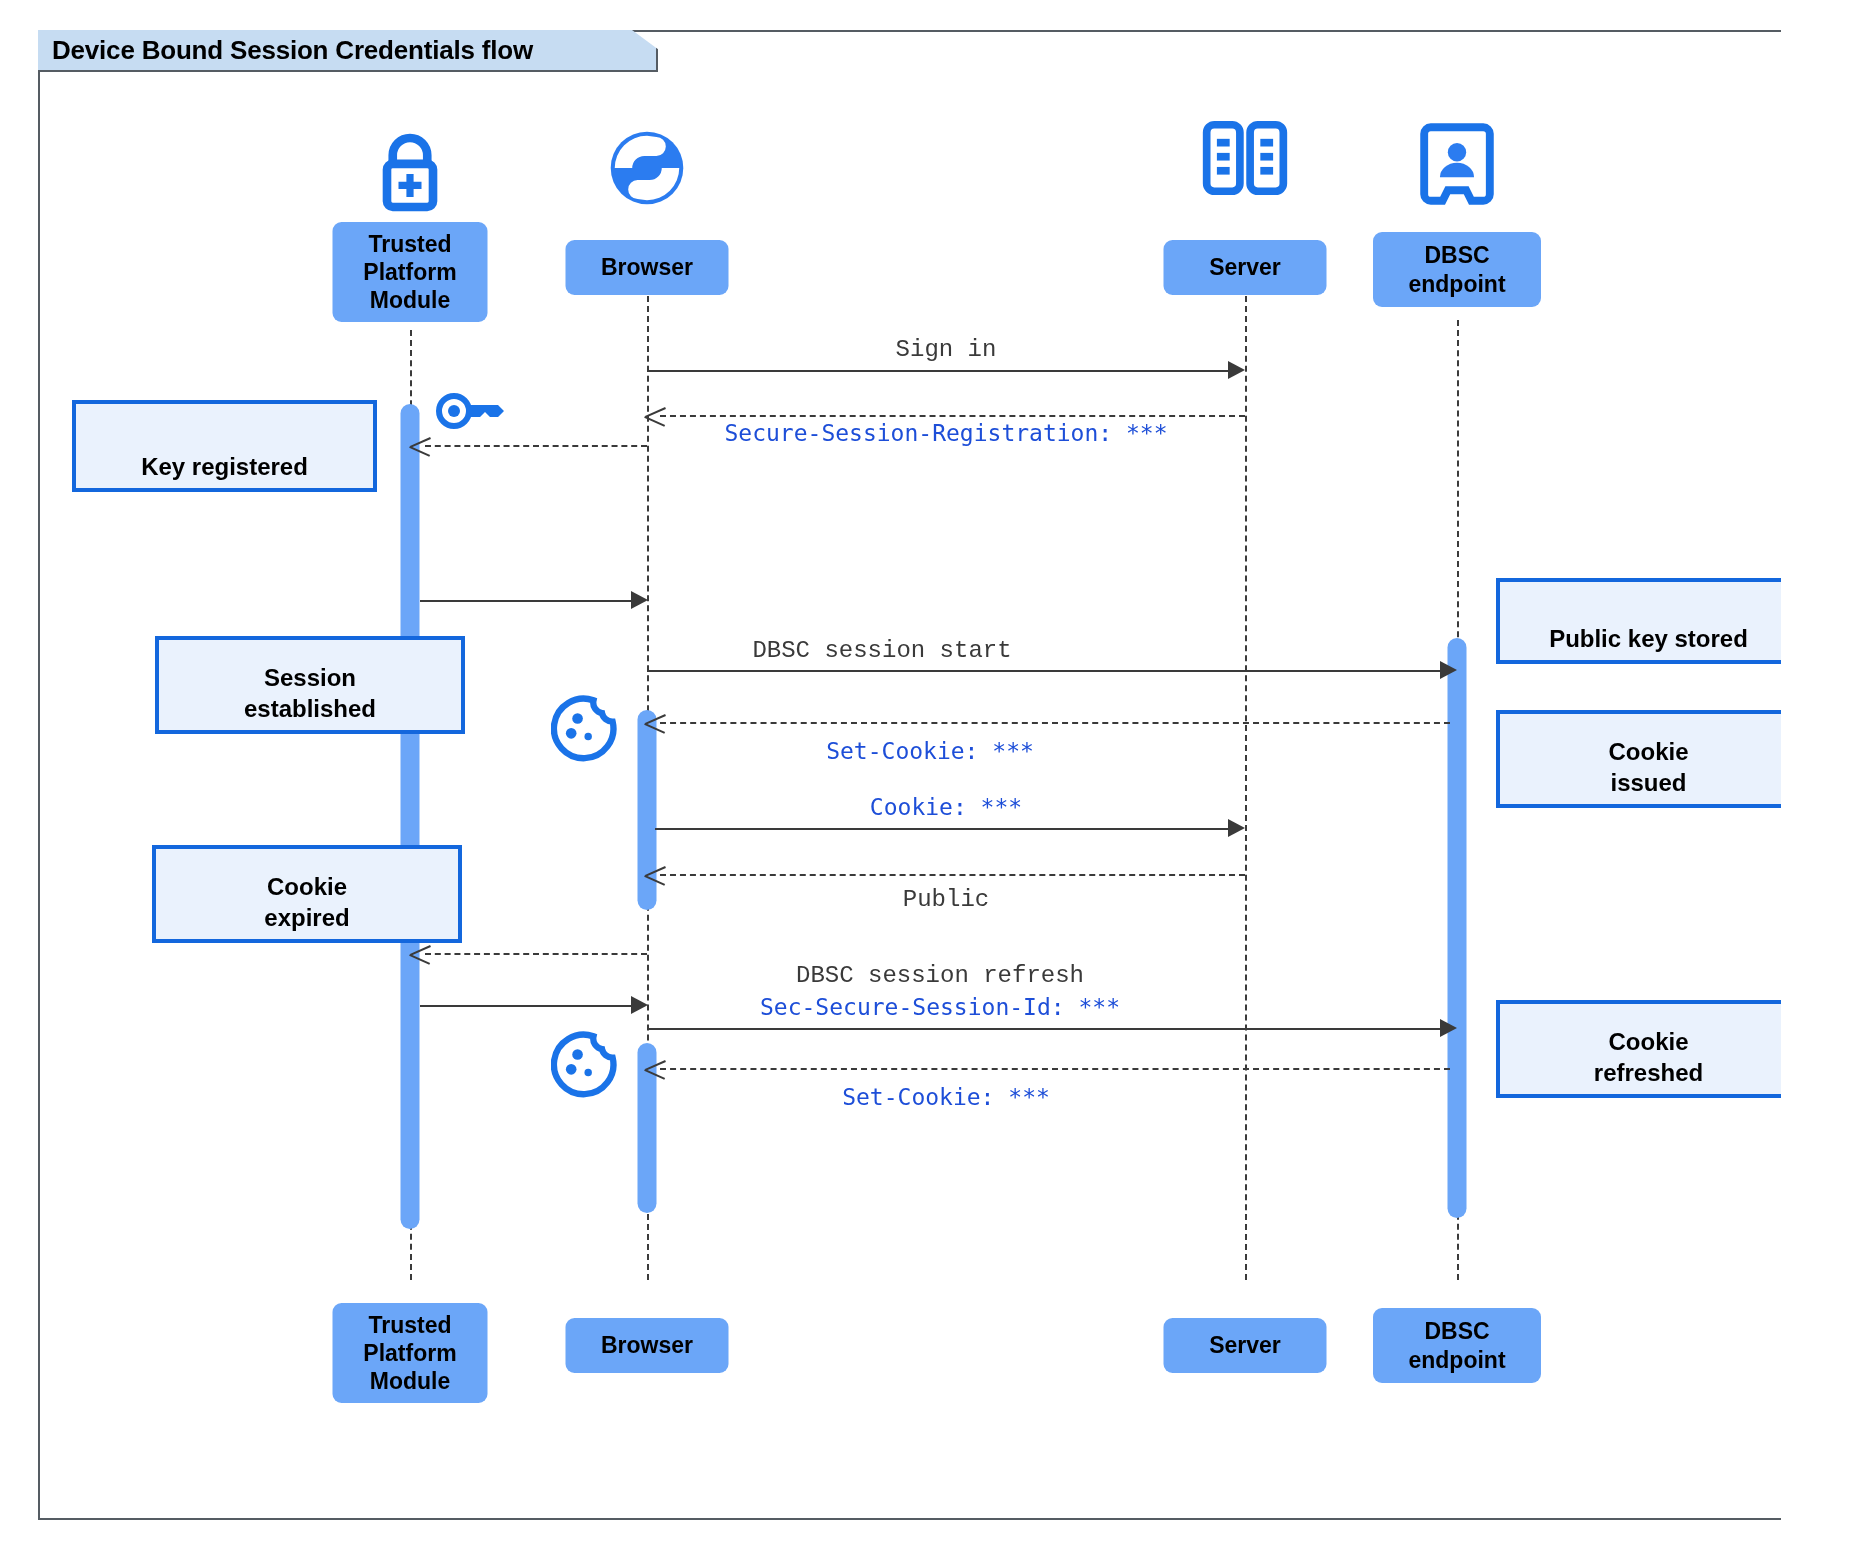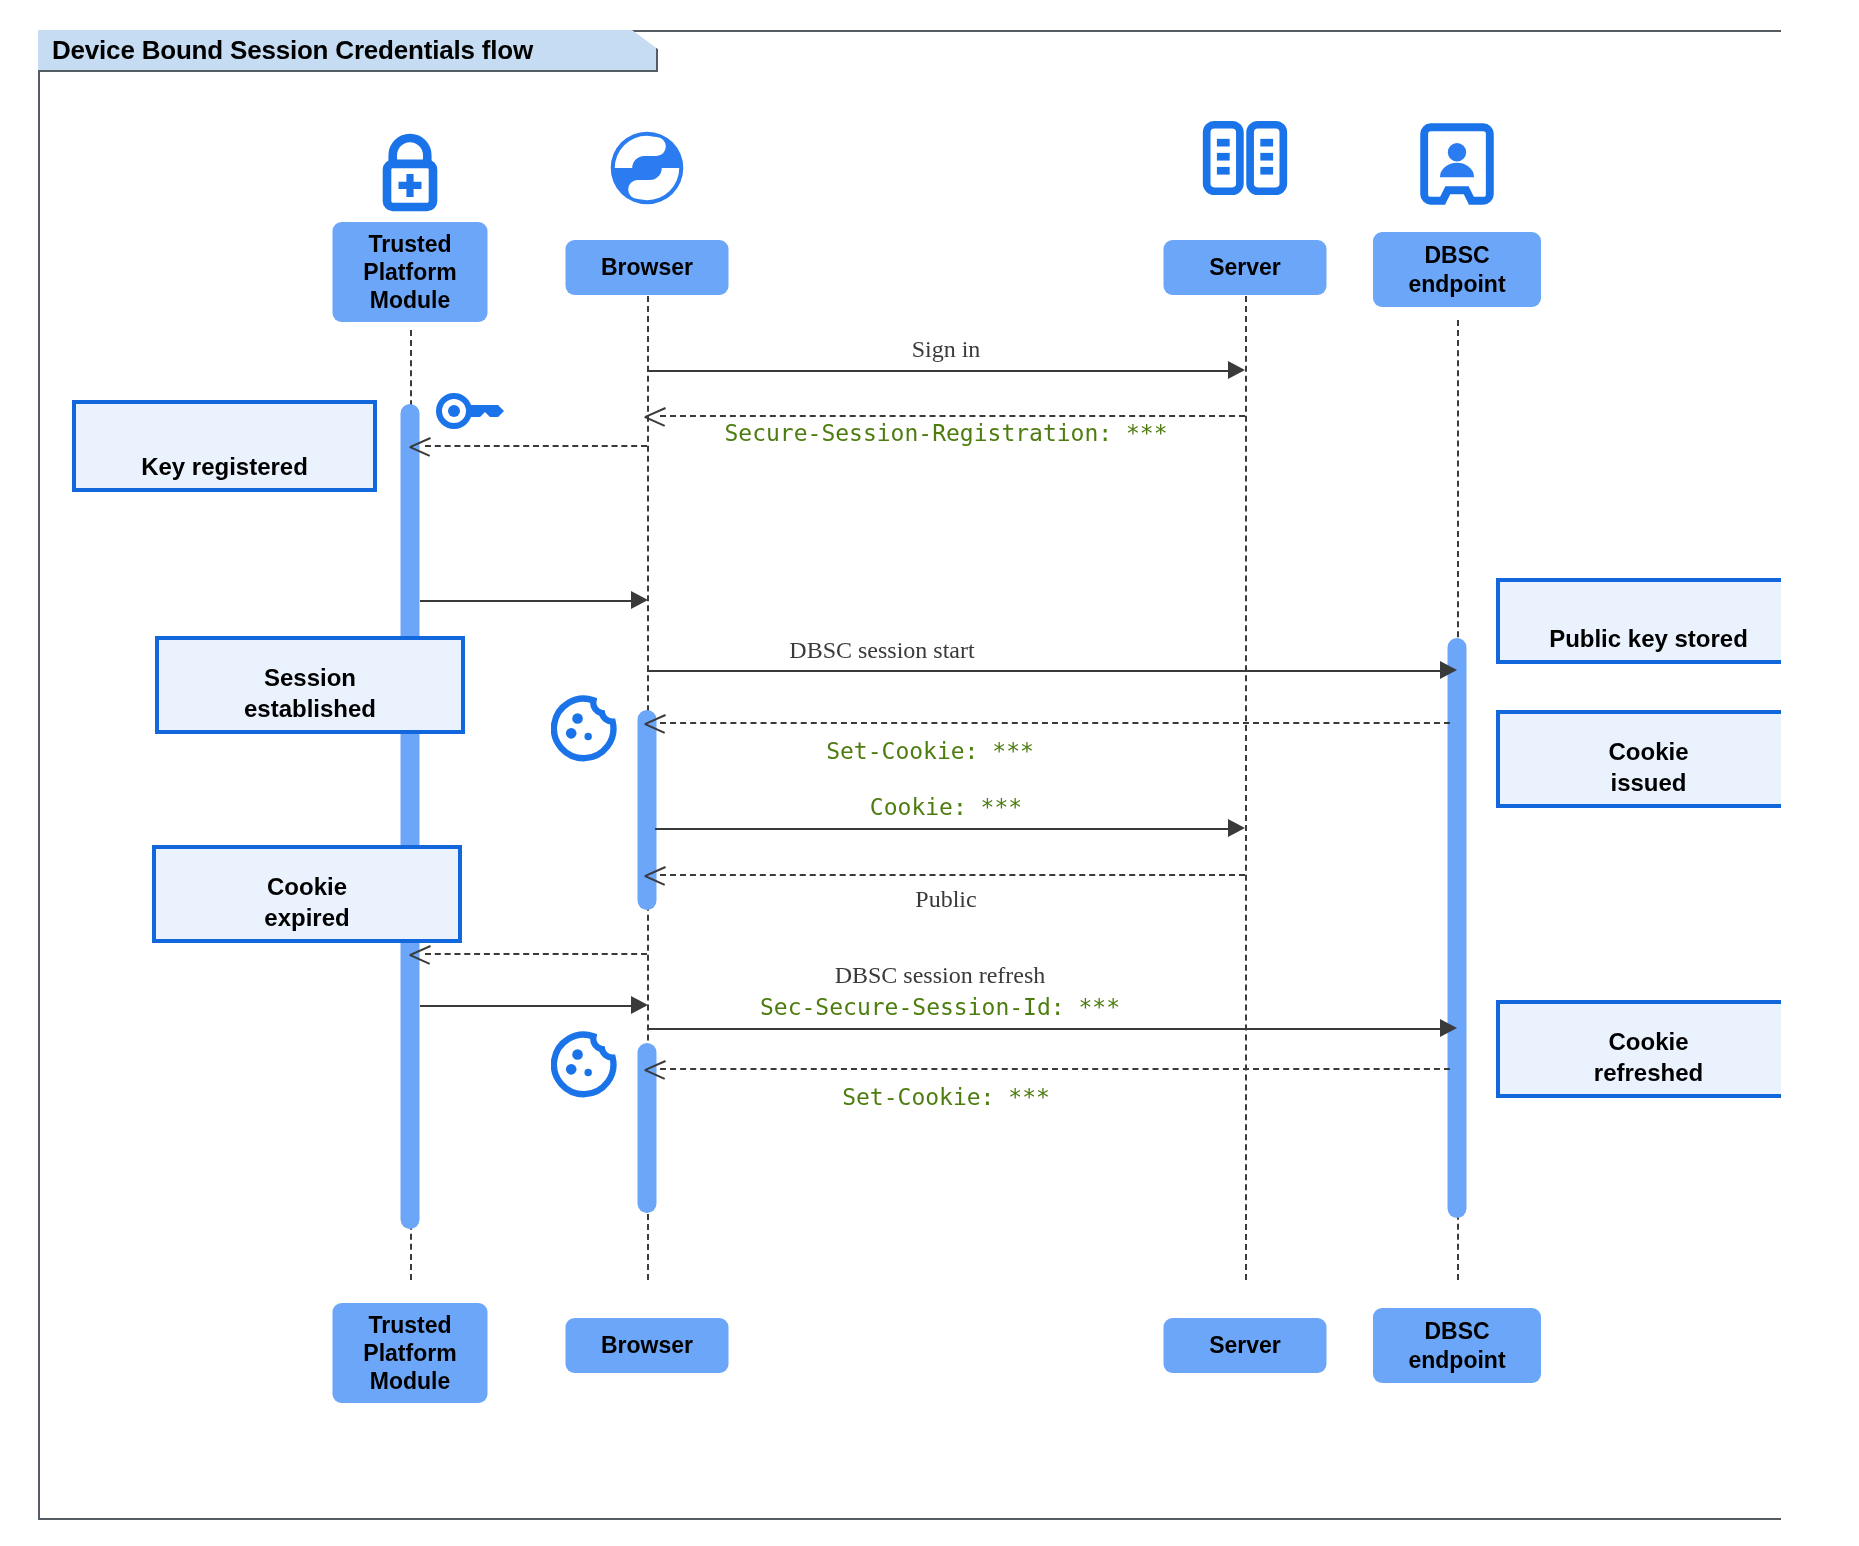--- a/index.html
+++ b/index.html
@@ -128,26 +128,26 @@
   .msg-label {
     position: absolute;
     font-size: 24px;
     color: #3a3a3a;
     white-space: nowrap;
     transform: translateX(-50%);
     text-align: center;
   }
   .msg-label.mono {
     font-family: "DejaVu Sans Mono", "Liberation Mono", monospace;
-    color: #4d7c0f;
+    color: #1d4ed8;
     letter-spacing: 0px;
     font-size: 23px;
   }
   .msg-label.prop {
-    font-family: Liberation Serif, serif;
+    font-family: Liberation Mono, monospace;
   }
 
   
   .icon { position: absolute; transform: translateX(-50%); }
 </style>
 </head>
 <body>
 
 <div id="canvas">
 

